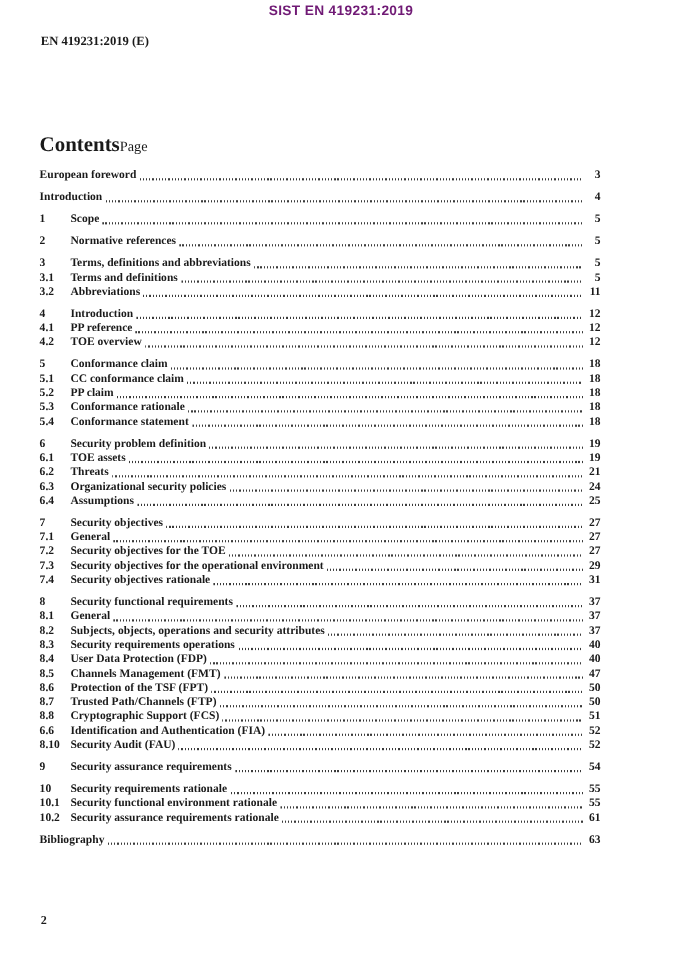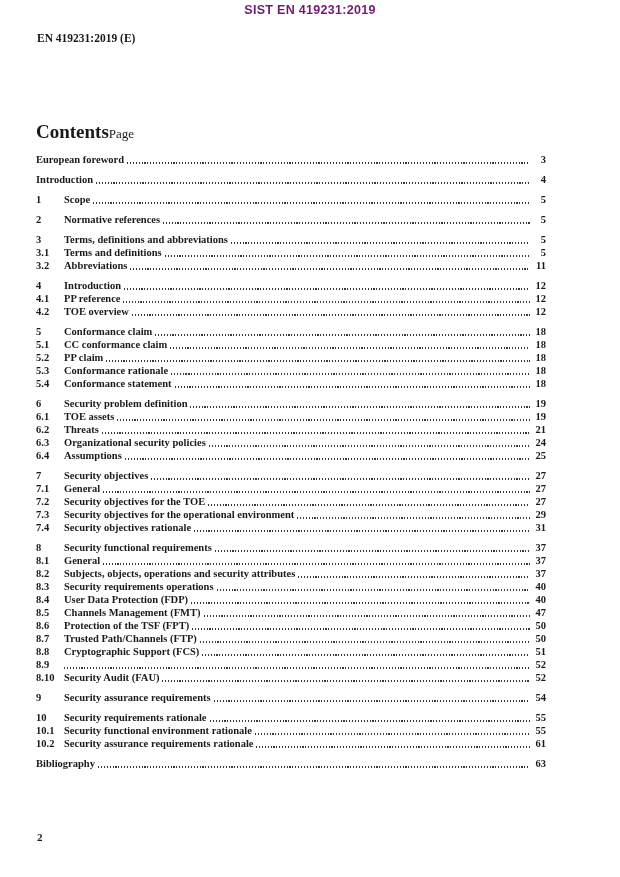--- a/index.html
+++ b/index.html
@@ -305,21 +305,22 @@
             <span class="toc-leader"></span>
             <span class="toc-page">50</span>
           </div>
           <div class="toc-row">
             <span class="toc-num">8.8</span>
             <span class="toc-title">Cryptographic Support (FCS)</span>
             <span class="toc-leader"></span>
             <span class="toc-page">51</span>
           </div>
           <div class="toc-row">
-            <span class="toc-num">8.9</span>
+            <span class="toc-num">6.6</span>
+            <span class="toc-title">Identification and Authentication (FIA)</span>
             <span class="toc-leader"></span>
             <span class="toc-page">52</span>
           </div>
           <div class="toc-row">
             <span class="toc-num">8.10</span>
             <span class="toc-title">Security Audit (FAU)</span>
             <span class="toc-leader"></span>
             <span class="toc-page">52</span>
           </div>
         </div>

